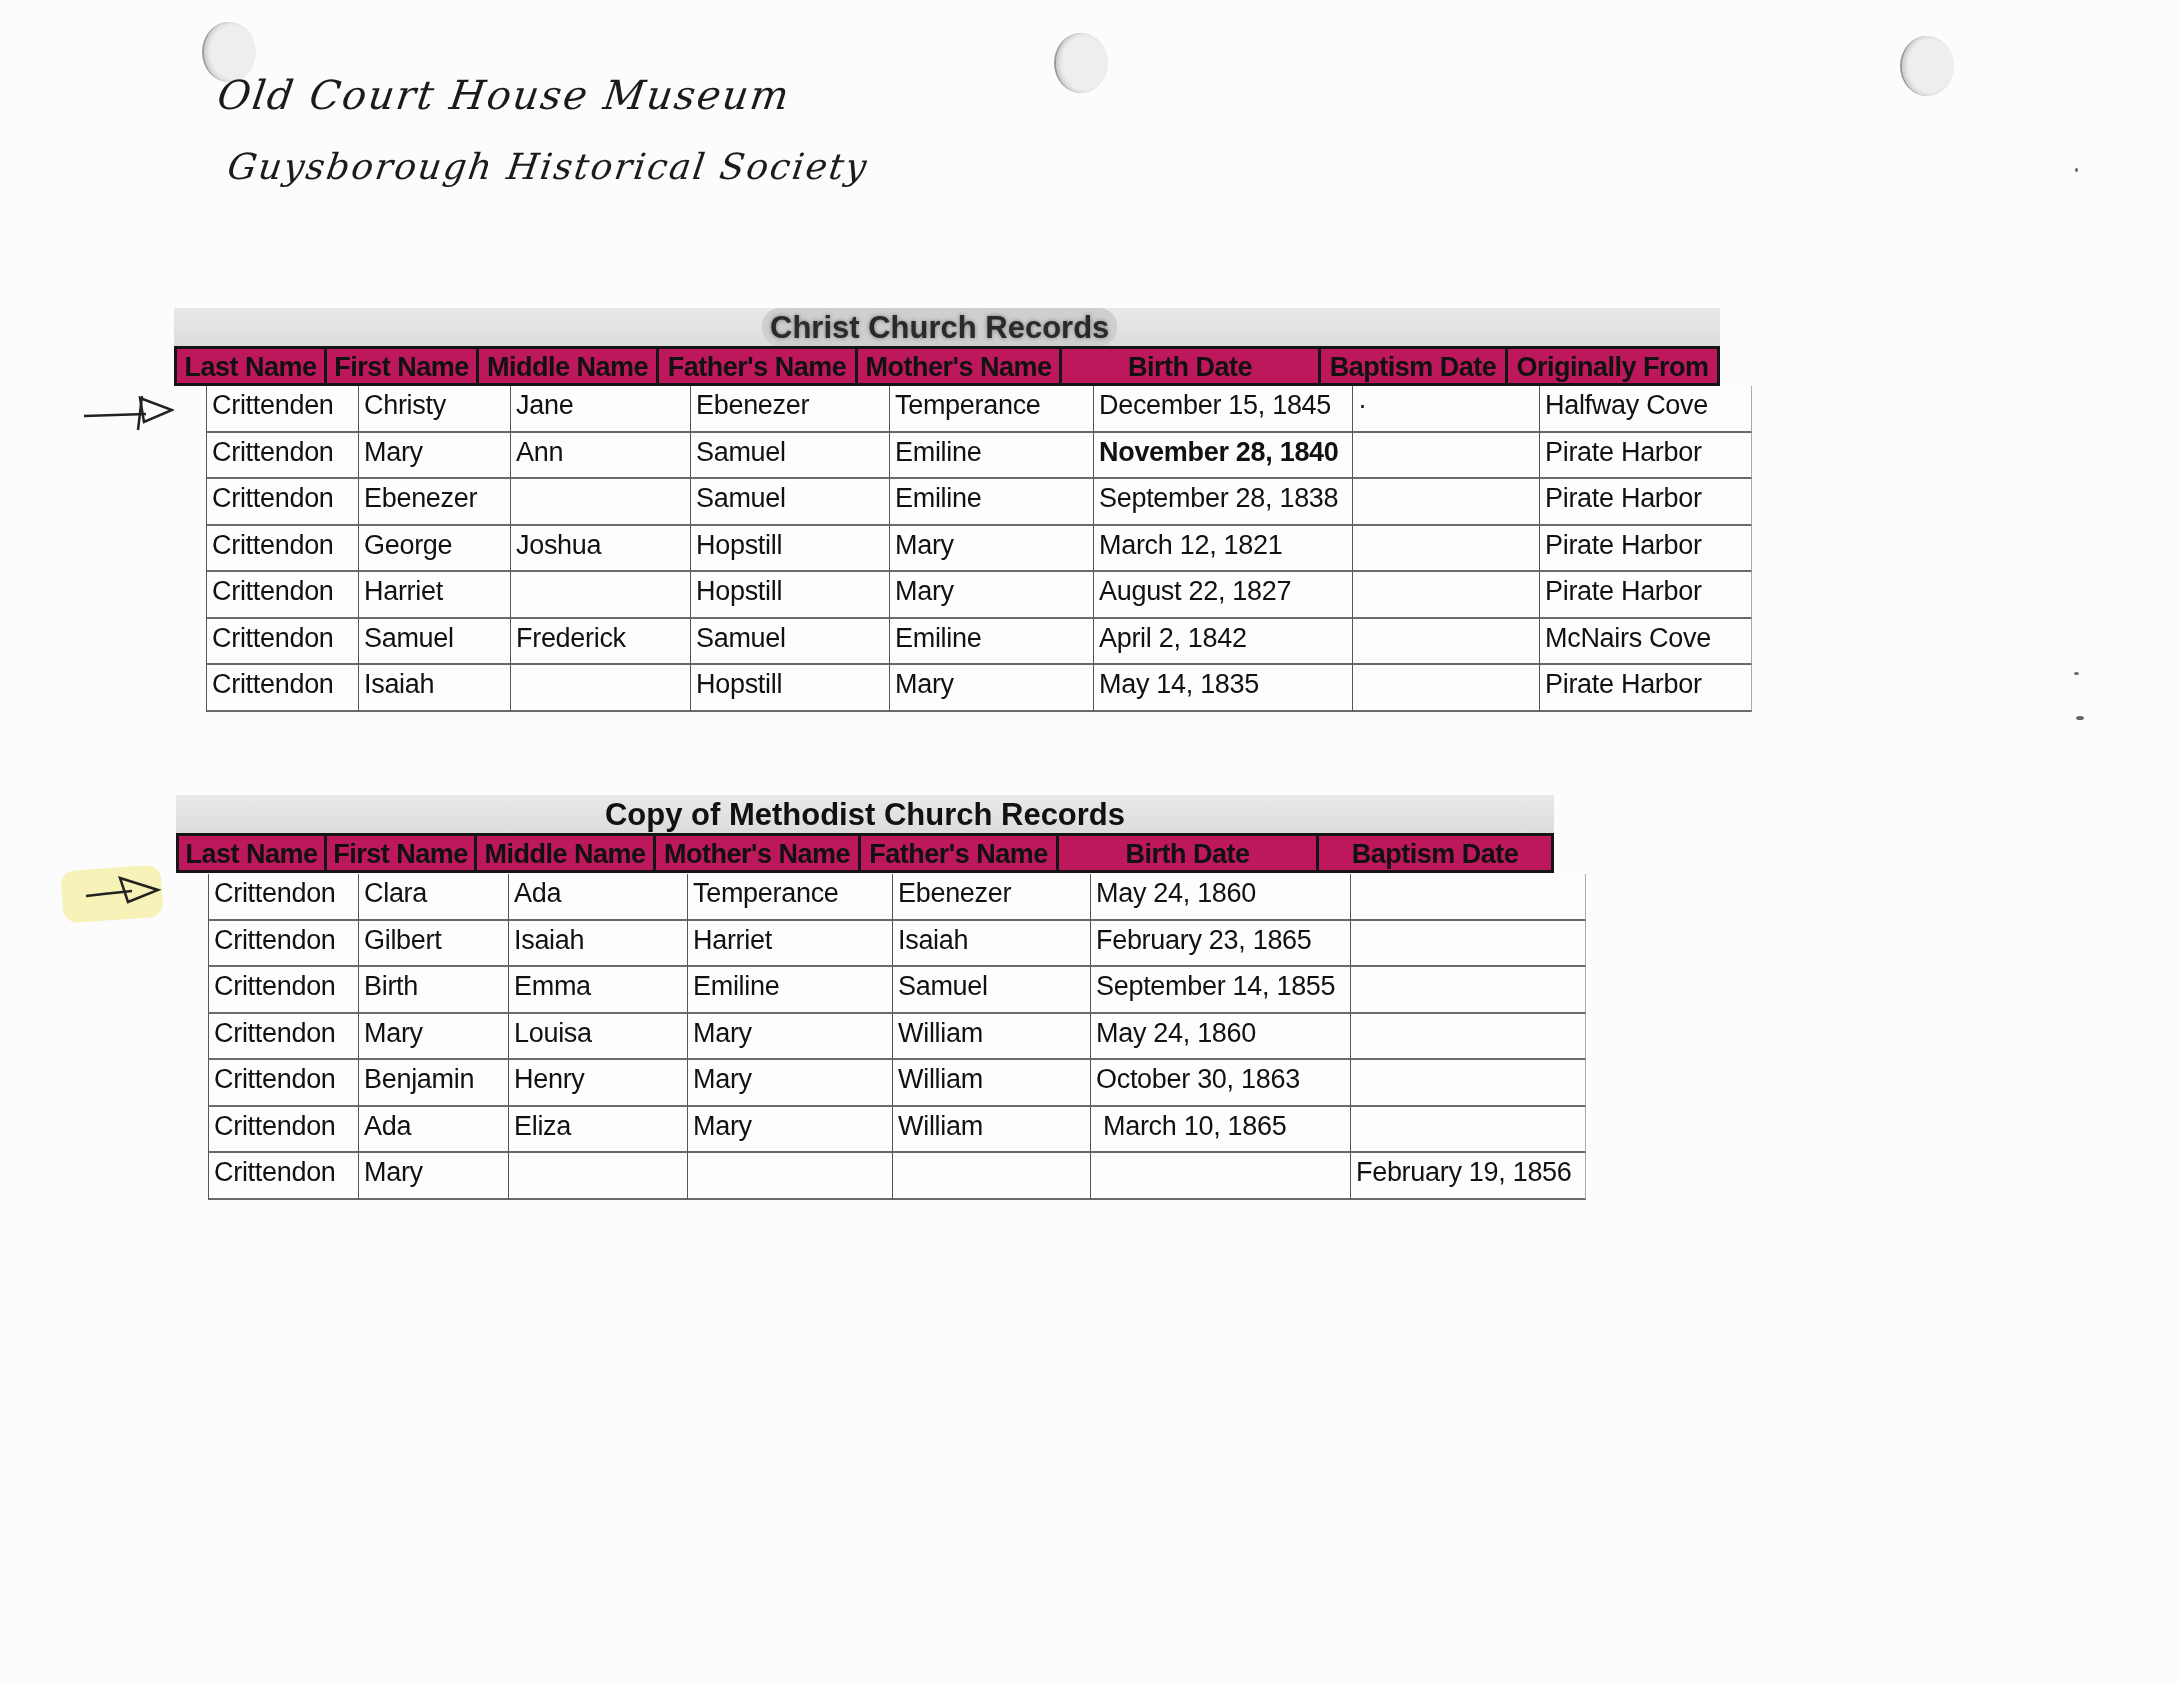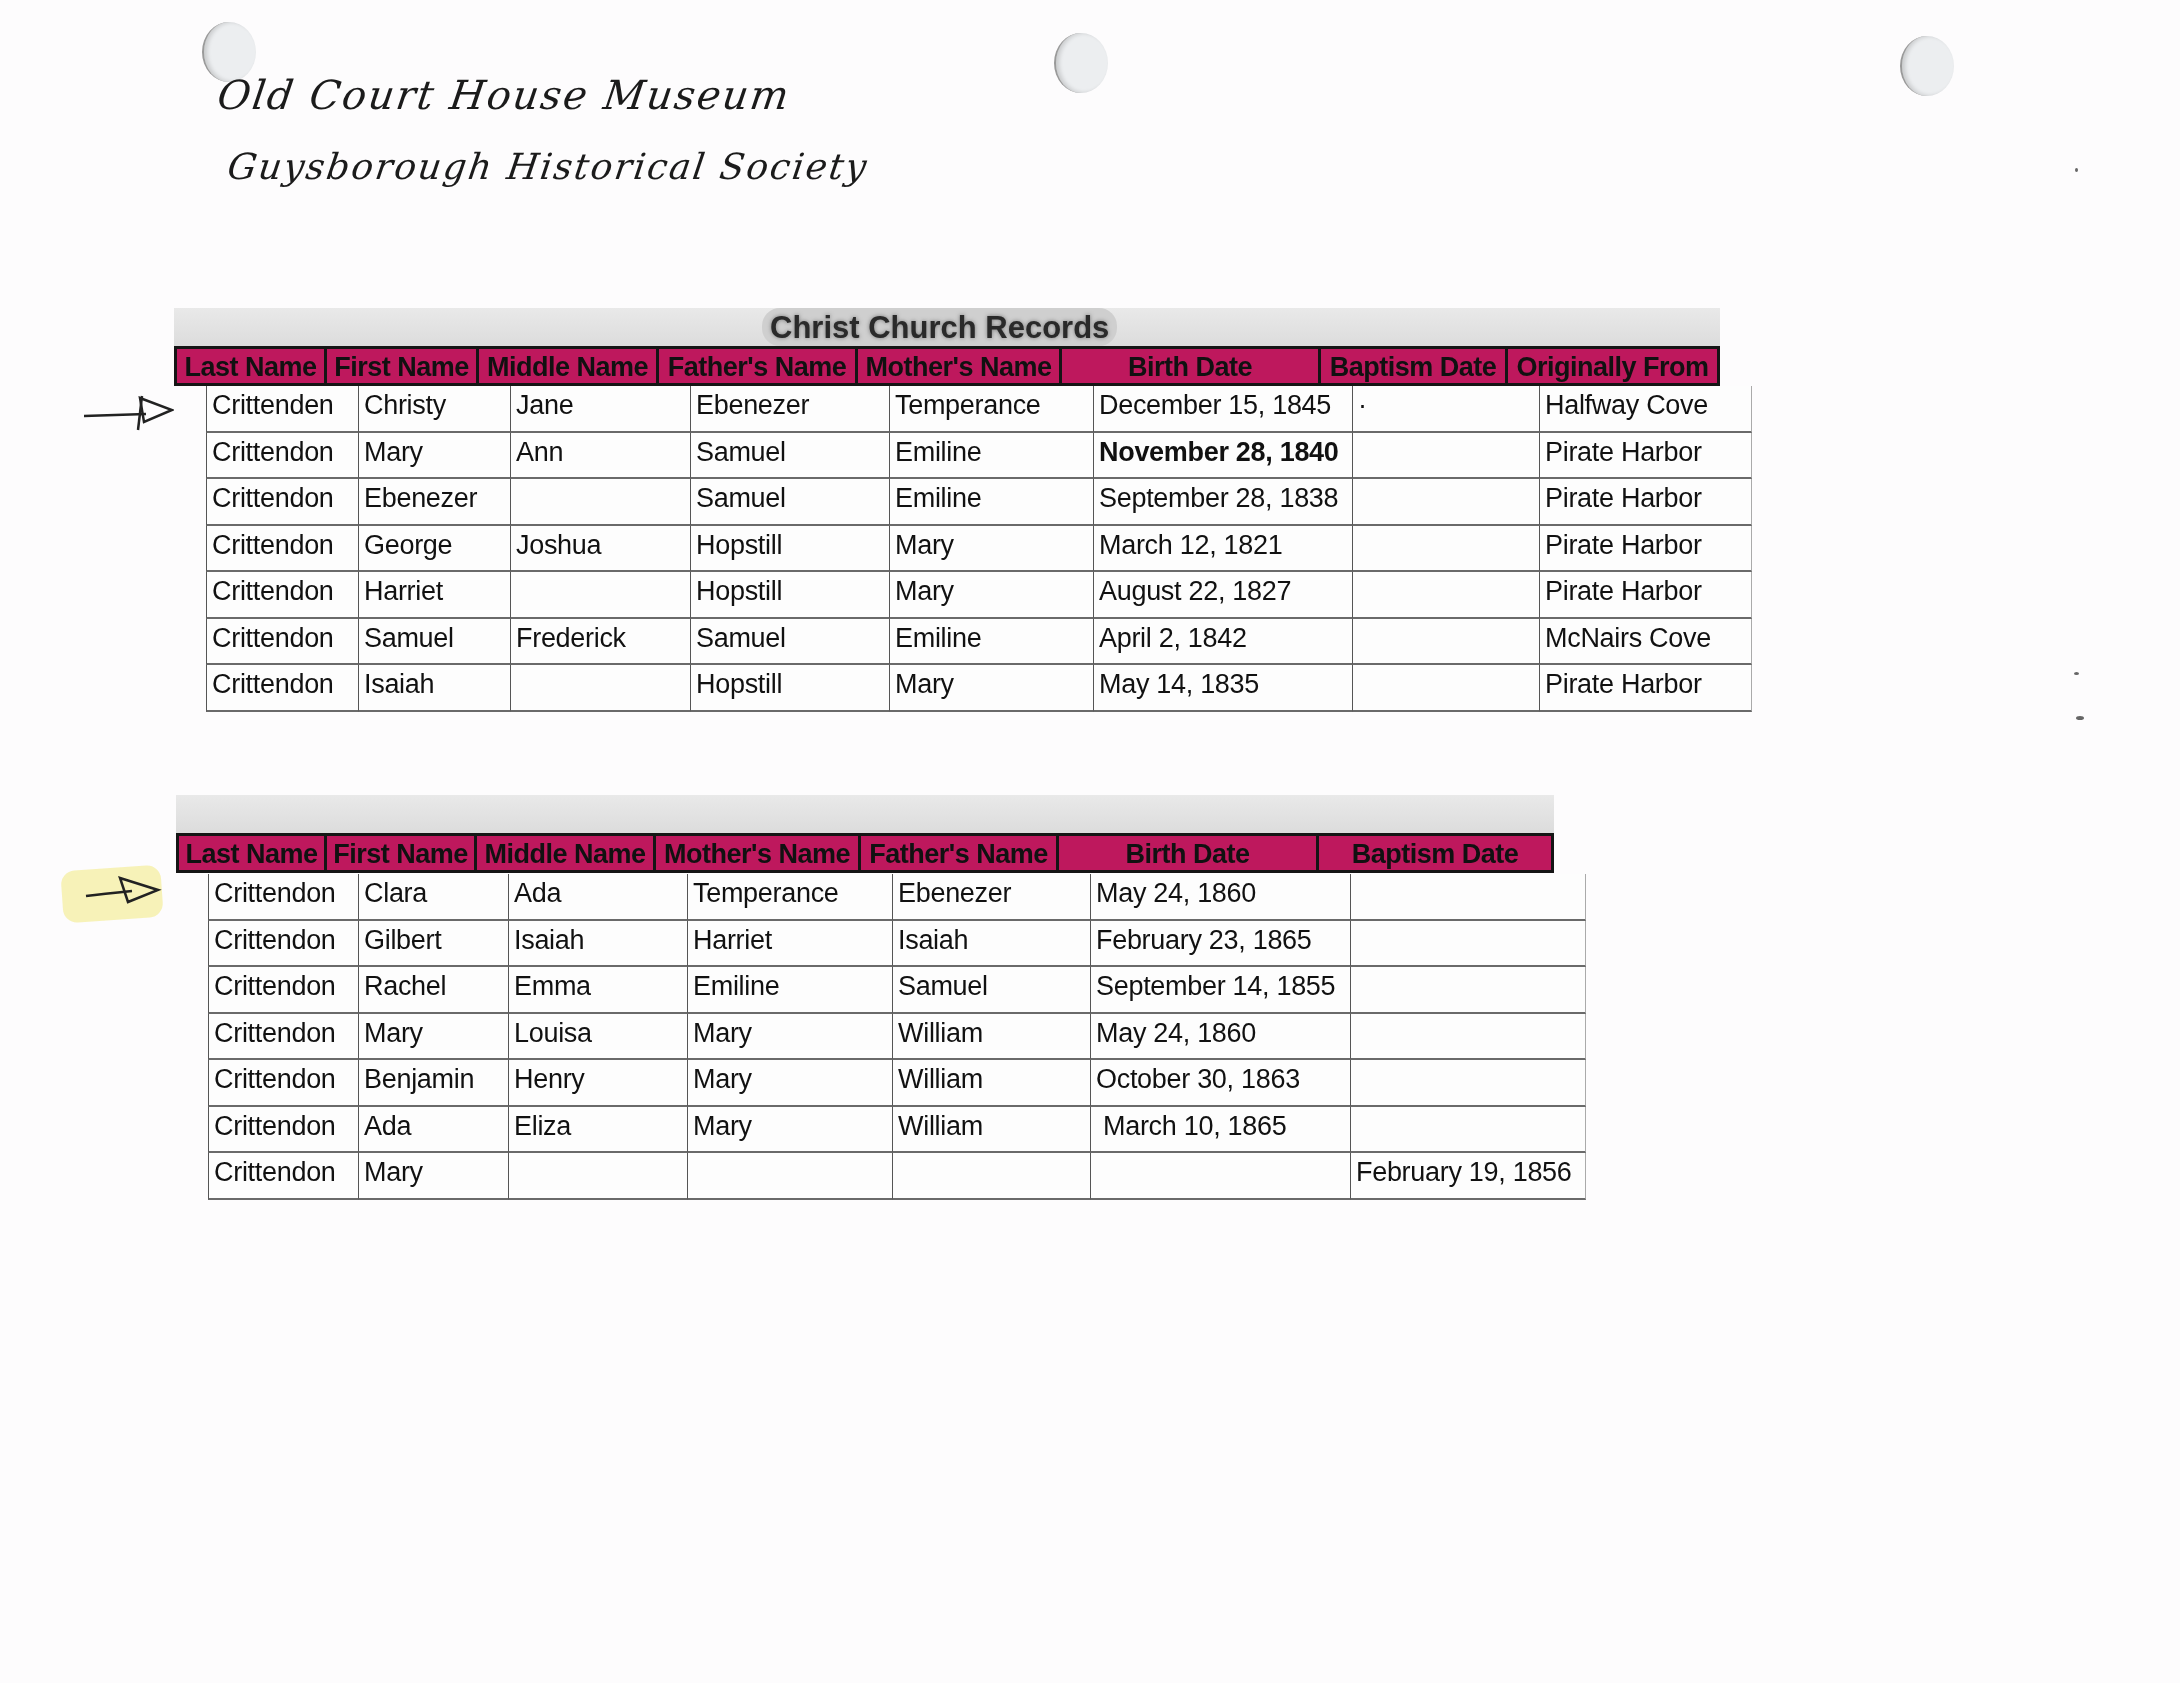--- a/index.html
+++ b/index.html
@@ -156,20 +156,21 @@
 </div>
 
 <svg class="arrow" style="left:82px;top:392px;" width="92" height="40" viewBox="0 0 92 40">
   <path d="M2 24 L64 22" stroke="#222" stroke-width="2.5" fill="none"></path>
   <path d="M58 6 L90 18 L62 30 Z" stroke="#222" stroke-width="2.5" fill="none"></path>
   <path d="M60 4 L56 38" stroke="#222" stroke-width="2.5" fill="none"></path>
 </svg>
 
 <div class="tbl" id="t2" style="left:176px;top:795px;width:1378px;height:405px;">
   <div class="title-band" style="width:1378px;"></div>
+  <div class="title-text" style="left:0;width:1378px;">Copy of Methodist Church Records</div>
 
   <div class="hdr-row" style="top:38px;">
     <div class="hcell" style="width:150px;">Last Name</div>
     <div class="hcell" style="width:150px;">First Name</div>
     <div class="hcell" style="width:179px;">Middle Name</div>
     <div class="hcell" style="width:205px;">Mother's Name</div>
     <div class="hcell" style="width:198px;">Father's Name</div>
     <div class="hcell" style="width:260px;">Birth Date</div>
     <div class="hcell" style="width:236px;border-right-width:3px;">Baptism Date</div>
   </div>
@@ -188,21 +189,21 @@
         <div class="cell" style="width: 150px;">Crittendon</div>
         <div class="cell" style="width: 150px;">Gilbert</div>
         <div class="cell" style="width: 179px;">Isaiah</div>
         <div class="cell" style="width: 205px;">Harriet</div>
         <div class="cell" style="width: 198px;">Isaiah</div>
         <div class="cell" style="width: 260px;">February 23, 1865</div>
         <div class="cell" style="width: 236px;"></div>
       </div>
       <div class="row" style="top: 172px;">
         <div class="cell" style="width: 150px;">Crittendon</div>
-        <div class="cell" style="width: 150px;">Rachel</div>
+        <div class="cell" style="width: 150px;">Birth</div>
         <div class="cell" style="width: 179px;">Emma</div>
         <div class="cell" style="width: 205px;">Emiline</div>
         <div class="cell" style="width: 198px;">Samuel</div>
         <div class="cell" style="width: 260px;">September 14, 1855</div>
         <div class="cell" style="width: 236px;"></div>
       </div>
       <div class="row" style="top: 218.5px;">
         <div class="cell" style="width: 150px;">Crittendon</div>
         <div class="cell" style="width: 150px;">Mary</div>
         <div class="cell" style="width: 179px;">Louisa</div>

